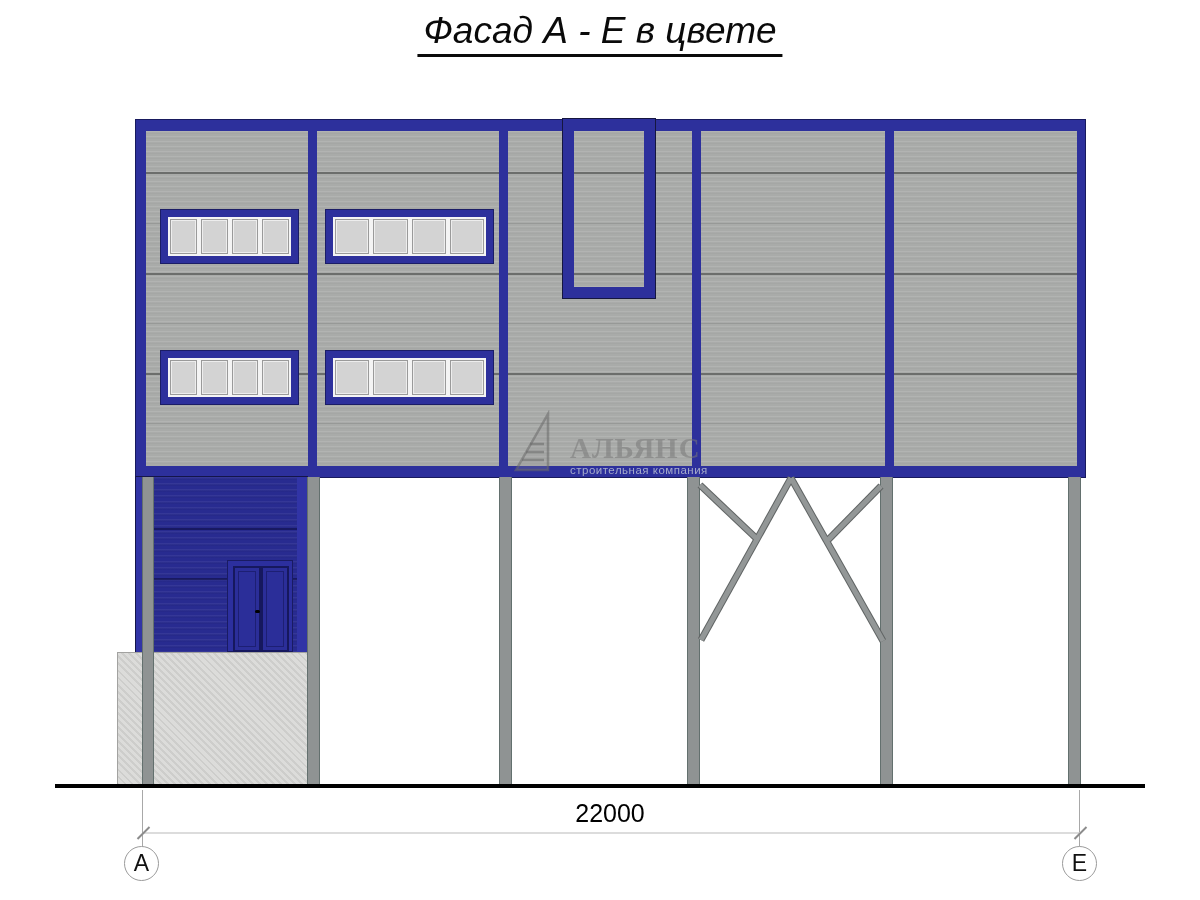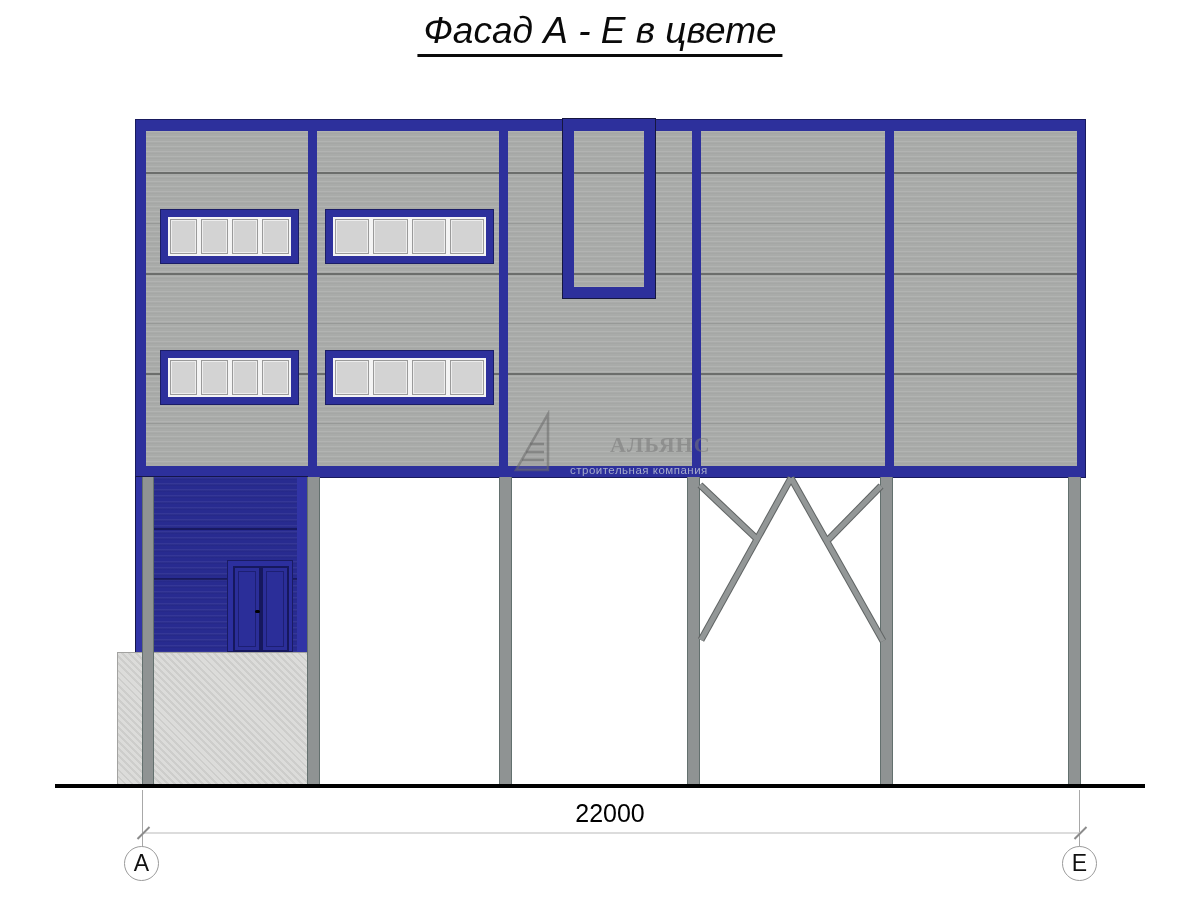--- a/index.html
+++ b/index.html
@@ -91,22 +91,22 @@
                  border-radius:50%; background:#fff; display:flex;
                  align-items:center; justify-content:center;
                  font-size:23px; color:#111; }
   #axis-a { left:124px; } #axis-e { left:1062px; }
 
   
   #watermark { left:508px; top:408px; width:190px; height:70px; pointer-events:none; }
   #wm-sail { position:absolute; left:0; top:2px; }
   #wm-name { position:absolute; left:62px; top:24px; width:128px;
              font-family:"Liberation Serif", serif; font-weight:700;
-             font-size:22px; letter-spacing:1px; color:rgba(120,120,120,0.55);
-             white-space:nowrap;margin-left:40px; }
+             font-size:29px; letter-spacing:1px; color:rgba(120,120,120,0.55);
+             white-space:nowrap; }
   #wm-tagline { position:absolute; left:62px; top:56px; width:128px;
                 font-size:11.5px; letter-spacing:0.5px;
                 color:rgba(172,178,205,0.95); white-space:nowrap; }
 </style>
 </head>
 <body>
 
 <div id="canvas">
 
   <div id="title" class="abs">Фасад А - Е в цвете</div>

